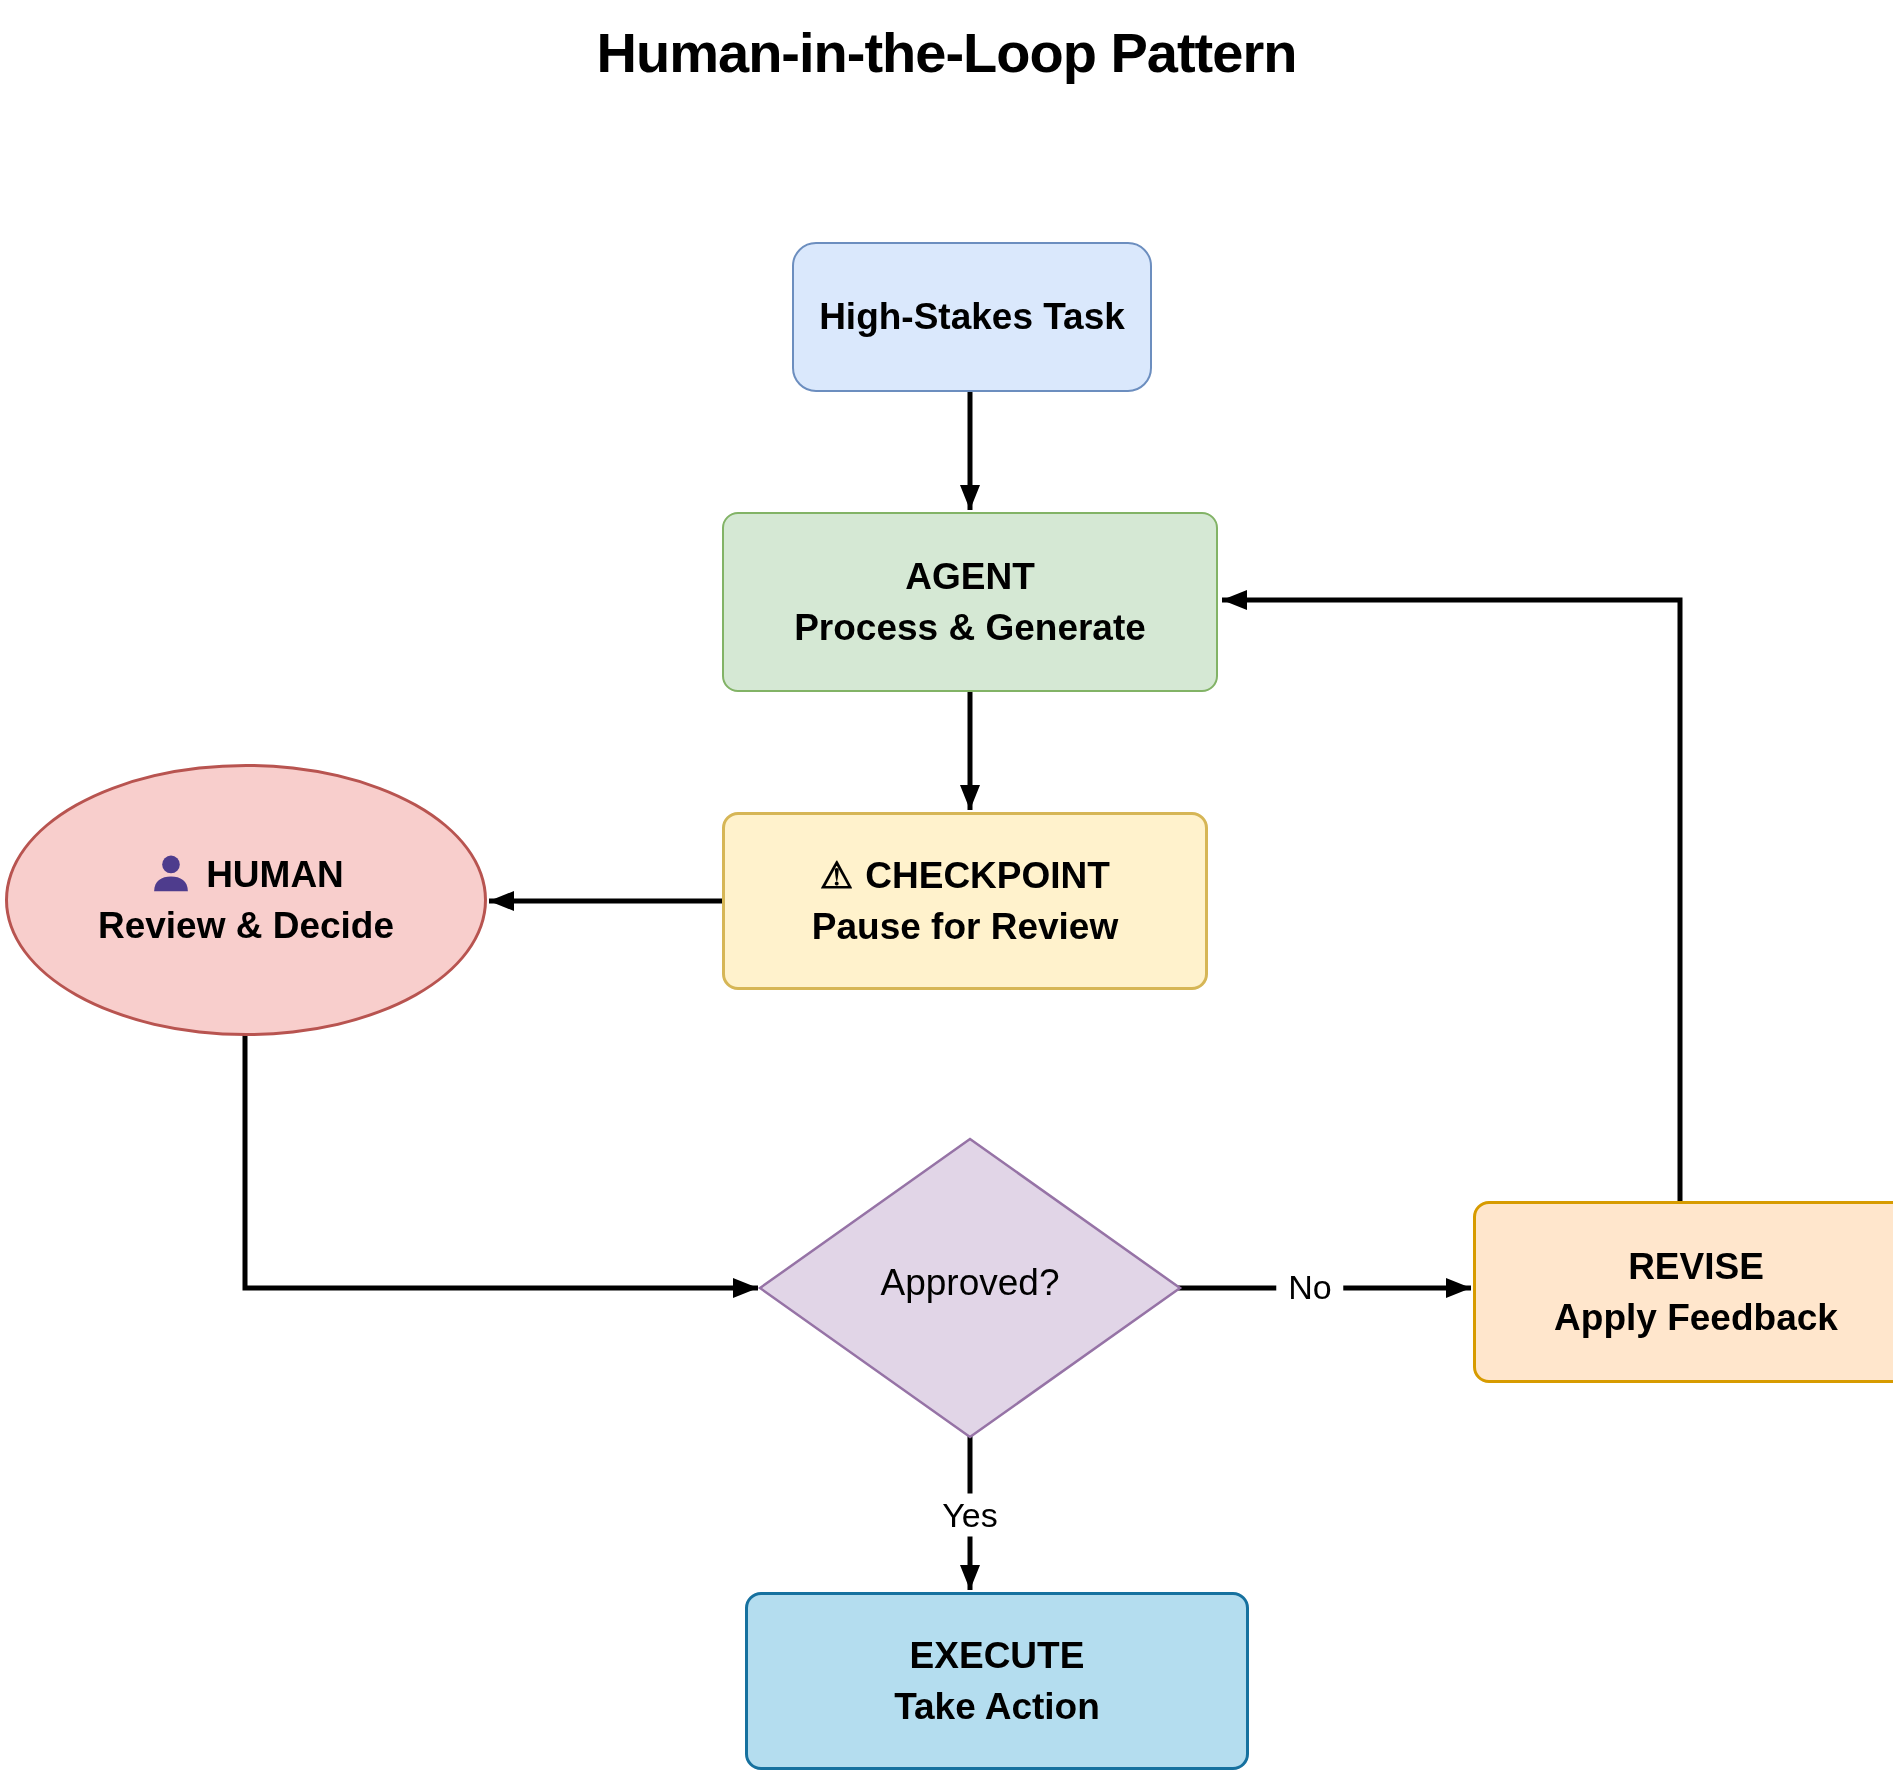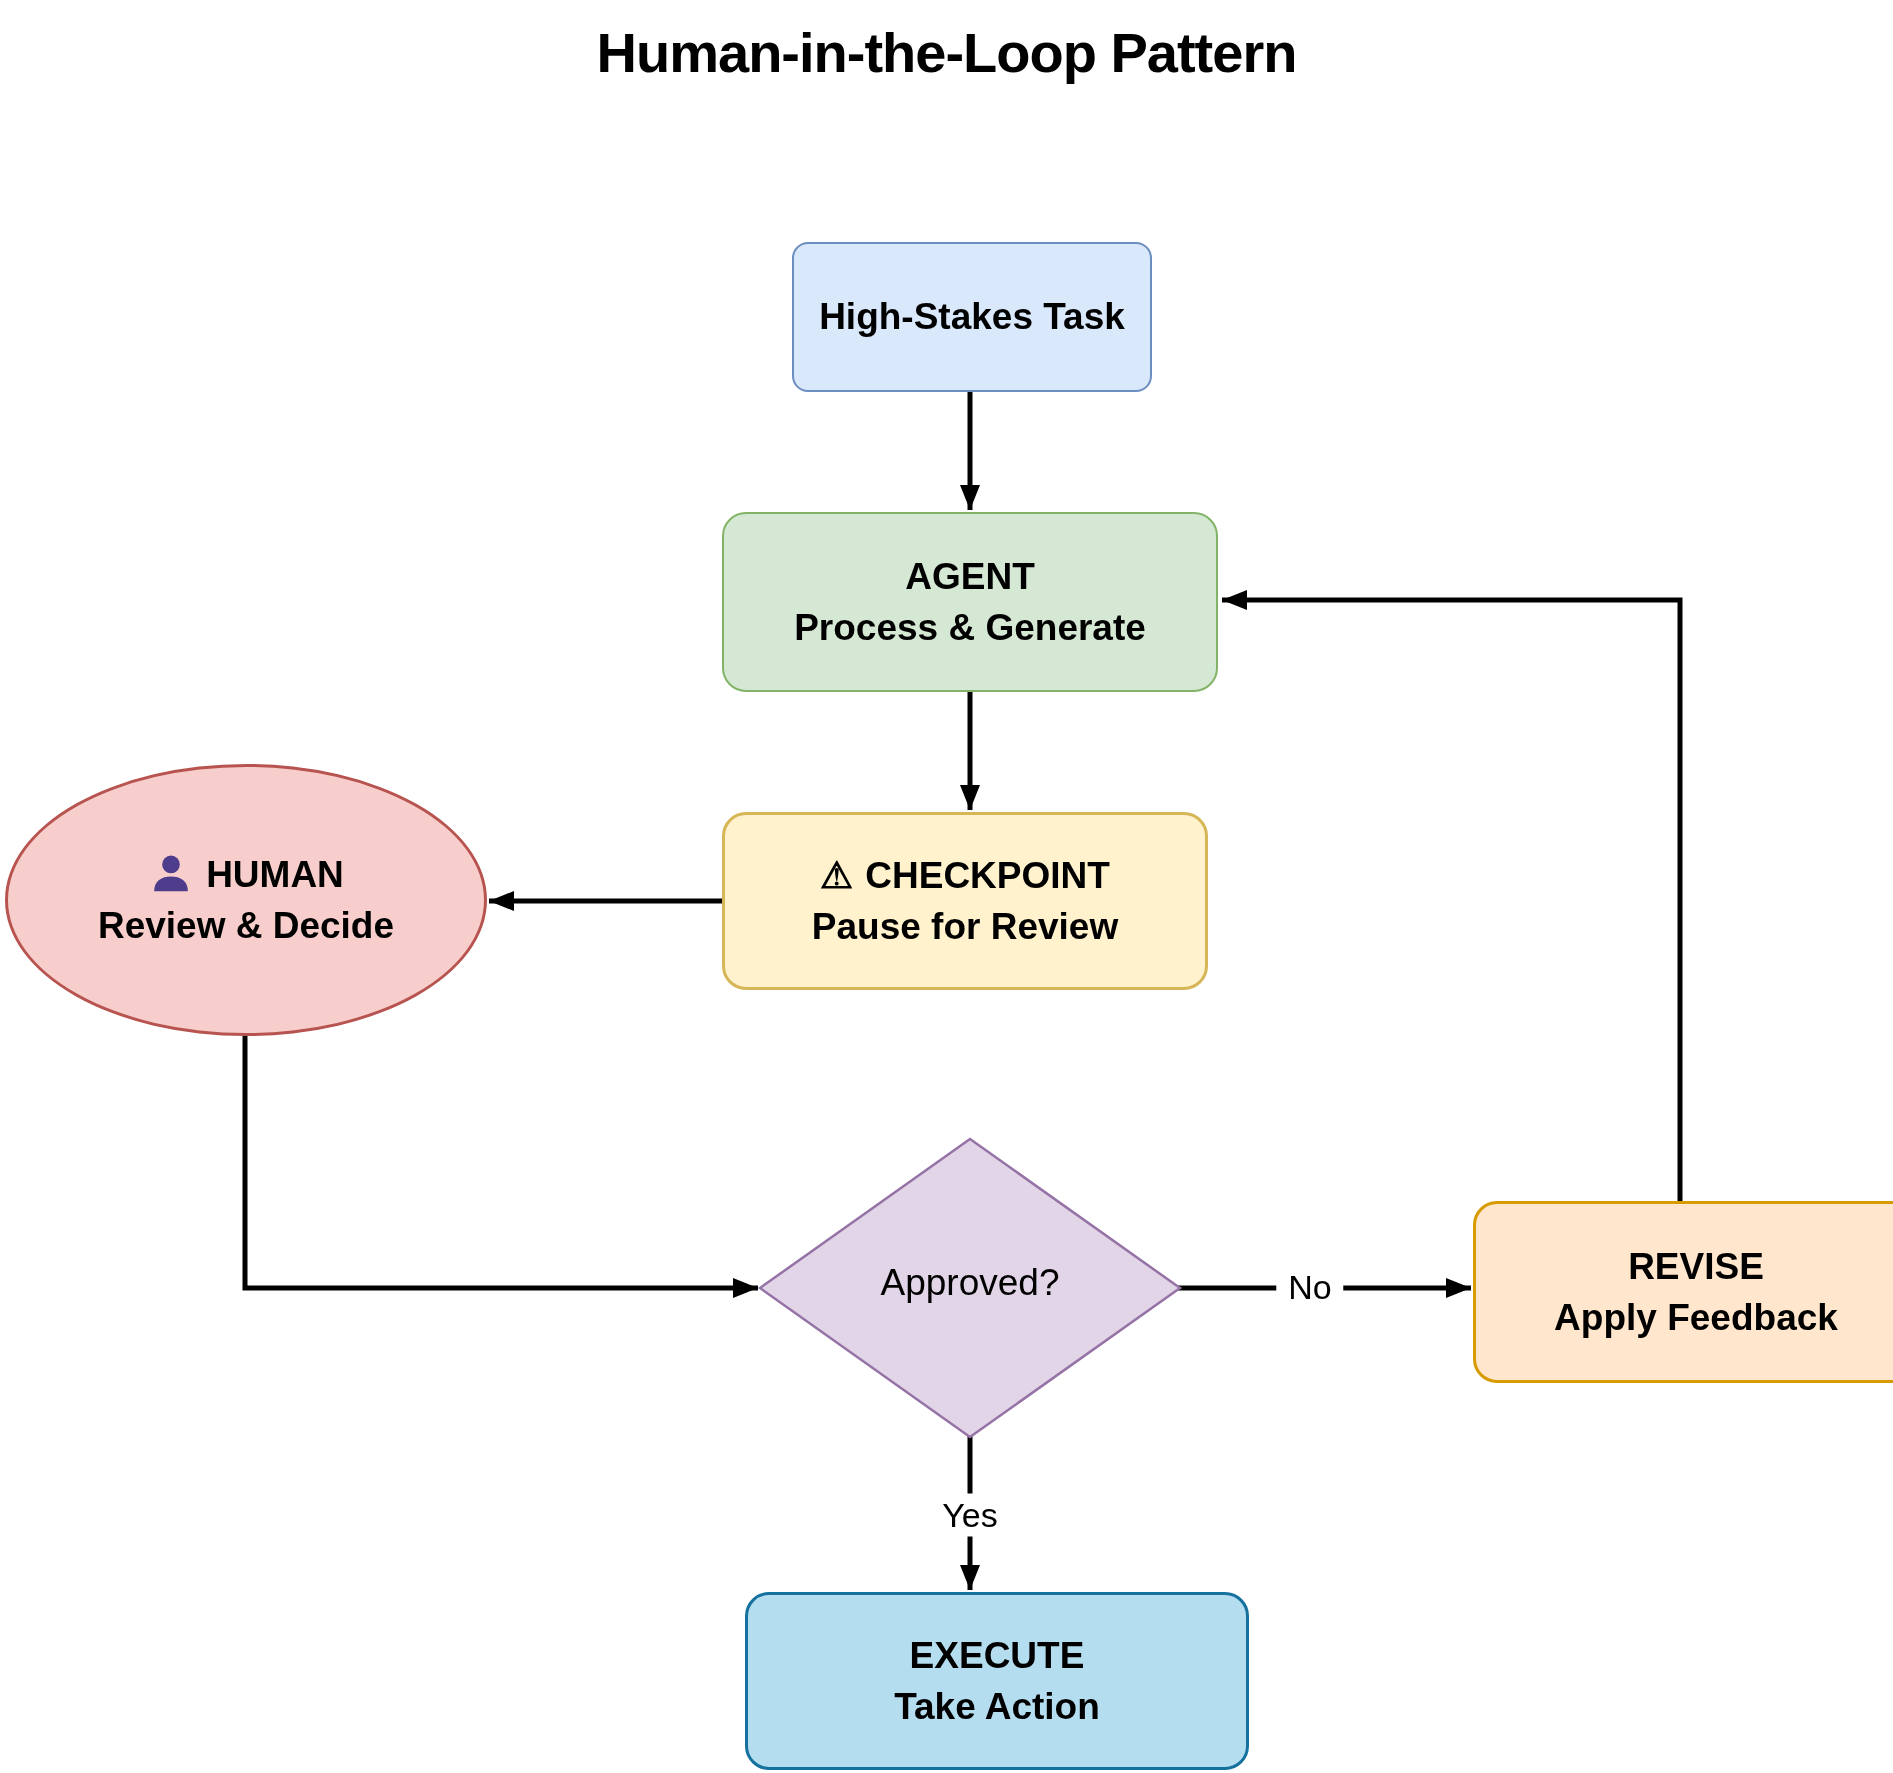--- a/index.html
+++ b/index.html
@@ -11,22 +11,22 @@
     position:absolute;left:0;top:20px;width:100%;text-align:center;
     font-size:56px;font-weight:bold;letter-spacing:-1px;
   }
   .edge-layer{position:absolute;left:0;top:0;width:1893px;height:1773px;z-index:1;pointer-events:none;}
   .edge-layer path.flow{stroke:#000;stroke-width:5;fill:none;}
   .node{
     position:absolute;box-sizing:border-box;z-index:2;
     display:flex;flex-direction:column;align-items:center;justify-content:center;
     text-align:center;font-weight:bold;font-size:37px;line-height:1.38;
   }
-  .rounded{border-radius:24px;}
-  .node-task{left:792px;top:242px;width:360px;height:150px;background:#dae8fc;border:2.5px solid #6c8ebf;border-radius:16px;}
+  .rounded{border-radius:16px;}
+  .node-task{left:792px;top:242px;width:360px;height:150px;background:#dae8fc;border:2.5px solid #6c8ebf;border-radius:24px;}
   .node-agent{left:722px;top:512px;width:496px;height:180px;background:#d5e8d4;border:2.5px solid #82b366;}
   .node-checkpoint{left:722px;top:812px;width:486px;height:178px;background:#fff2cc;border:3px solid #d6b656;}
   .node-human{left:5px;top:764px;width:482px;height:272px;background:#f8cecc;border:3.5px solid #b85450;border-radius:50%;}
   .node-revise{left:1473px;top:1201px;width:446px;height:182px;background:#ffe6cc;border:3px solid #d79b00;}
   .node-execute{left:745px;top:1592px;width:504px;height:178px;background:#b4ddef;border:3.5px solid #16719f;}
   .node-row{display:flex;flex-direction:row;align-items:center;justify-content:center;gap:12px;text-align:center;}
   .decision-label{
     position:absolute;left:770px;top:1262px;width:400px;z-index:3;
     text-align:center;font-size:37px;font-weight:normal;
   }

